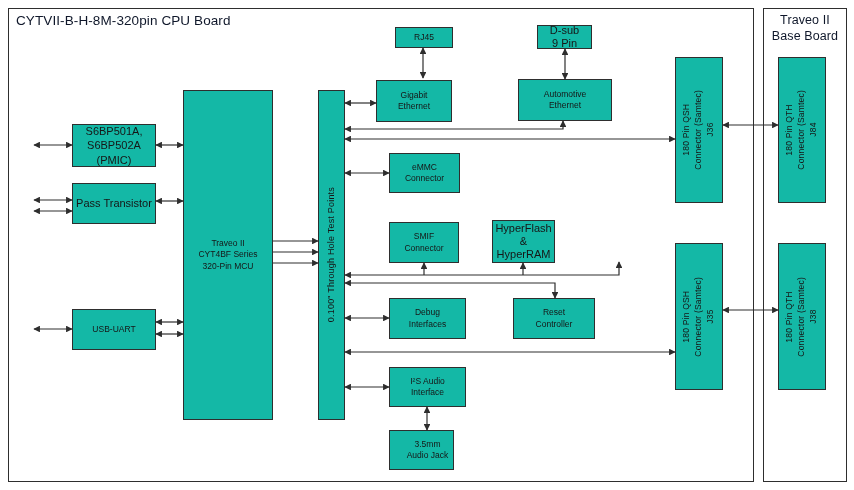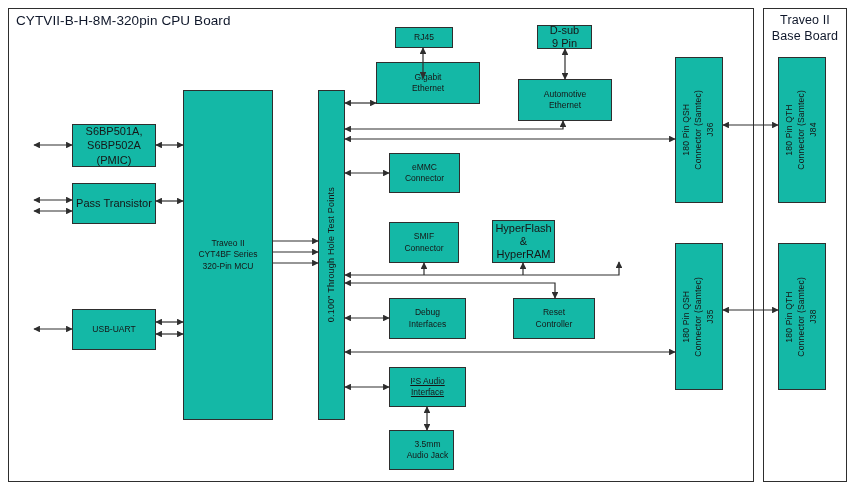--- a/index.html
+++ b/index.html
@@ -99,21 +99,21 @@
   </div>
 
   <div class="box" style="left:395px; top:27px; width:58px; height:21px;">
     <span>RJ45</span>
   </div>
   <div class="box" style="left:537px; top:25px; width:55px; height:24px; line-height:1.15;">
     <span class="small-label">D-sub
 9 Pin</span>
   </div>
 
-  <div class="box" style="left:376px; top:62px; width:104px; height:42px;">
+  <div class="box" style="left:376px; top:80px; width:76px; height:42px;">
     <span>Gigabit
 Ethernet</span>
   </div>
   <div class="box" style="left:518px; top:79px; width:94px; height:42px;">
     <span>Automotive
 Ethernet</span>
   </div>
   <div class="box" style="left:389px; top:153px; width:71px; height:40px;">
     <span>eMMC
 Connector</span>
@@ -128,21 +128,21 @@
 HyperRAM</span>
   </div>
   <div class="box" style="left:513px; top:298px; width:82px; height:41px;">
     <span>Reset
 Controller</span>
   </div>
   <div class="box" style="left:389px; top:298px; width:77px; height:41px;">
     <span>Debug
 Interfaces</span>
   </div>
-  <div class="box" style="left:389px; top:367px; width:77px; height:40px;text-decoration:underline;">
+  <div class="box" style="left:389px; top:367px; width:77px; height:40px;">
     <span>I²S Audio
 Interface</span>
   </div>
   <div class="box" style="left:389px; top:430px; width:65px; height:40px;padding-left:12px;">
     <span>3.5mm
 Audio Jack</span>
   </div>
 
   <div class="box vbox" style="left:675px; top:57px; width:48px; height:146px;">
     <span>180 Pin QSH

